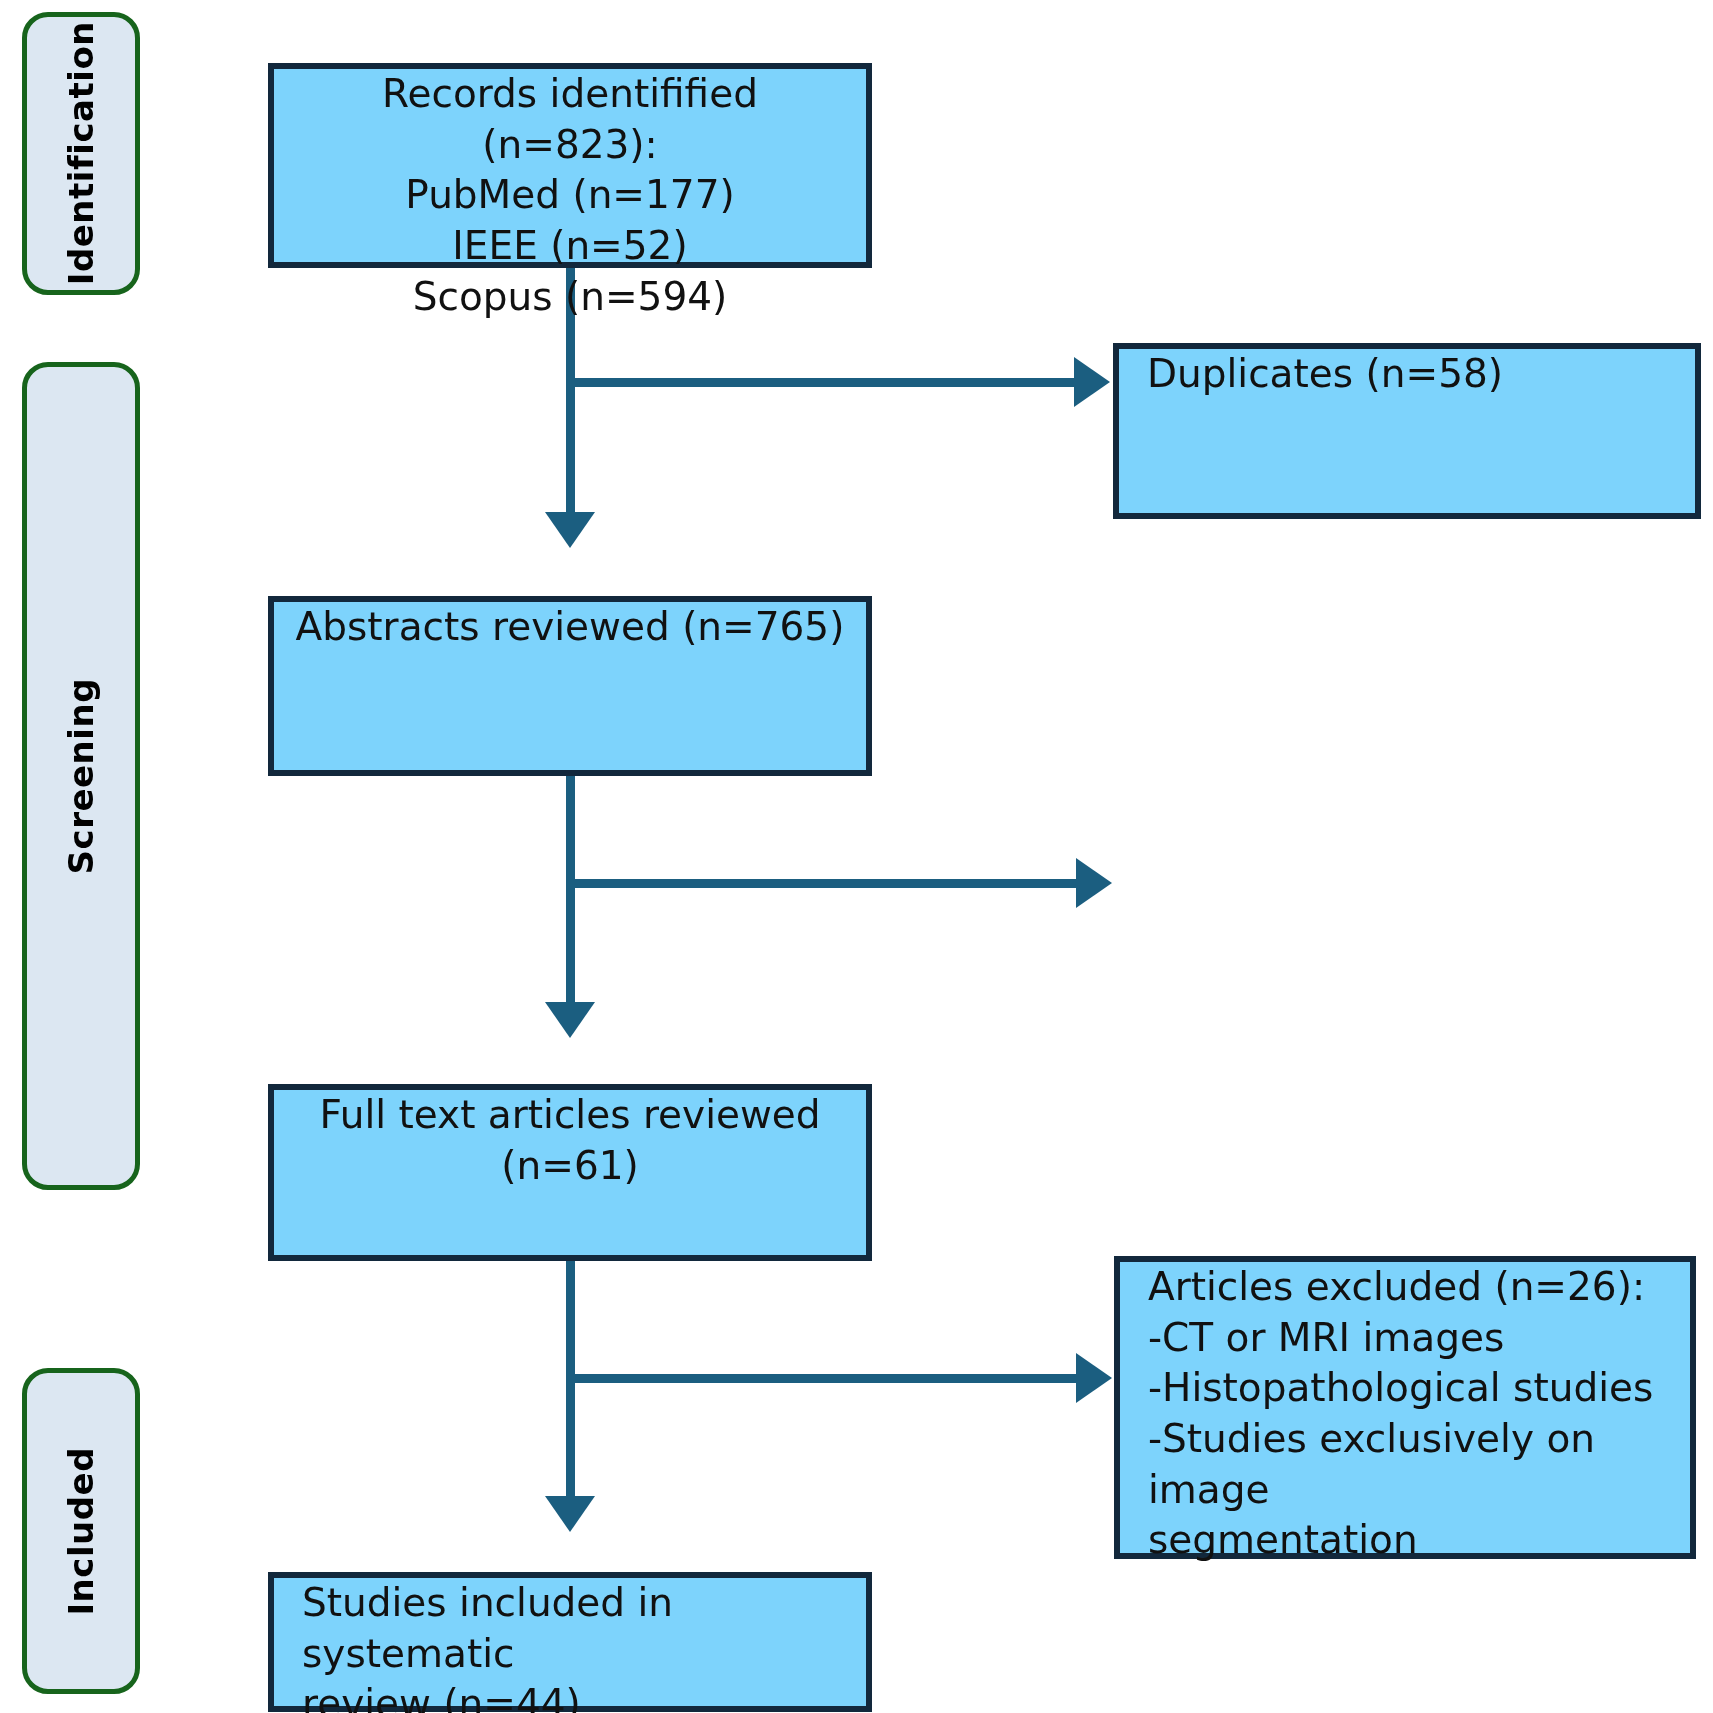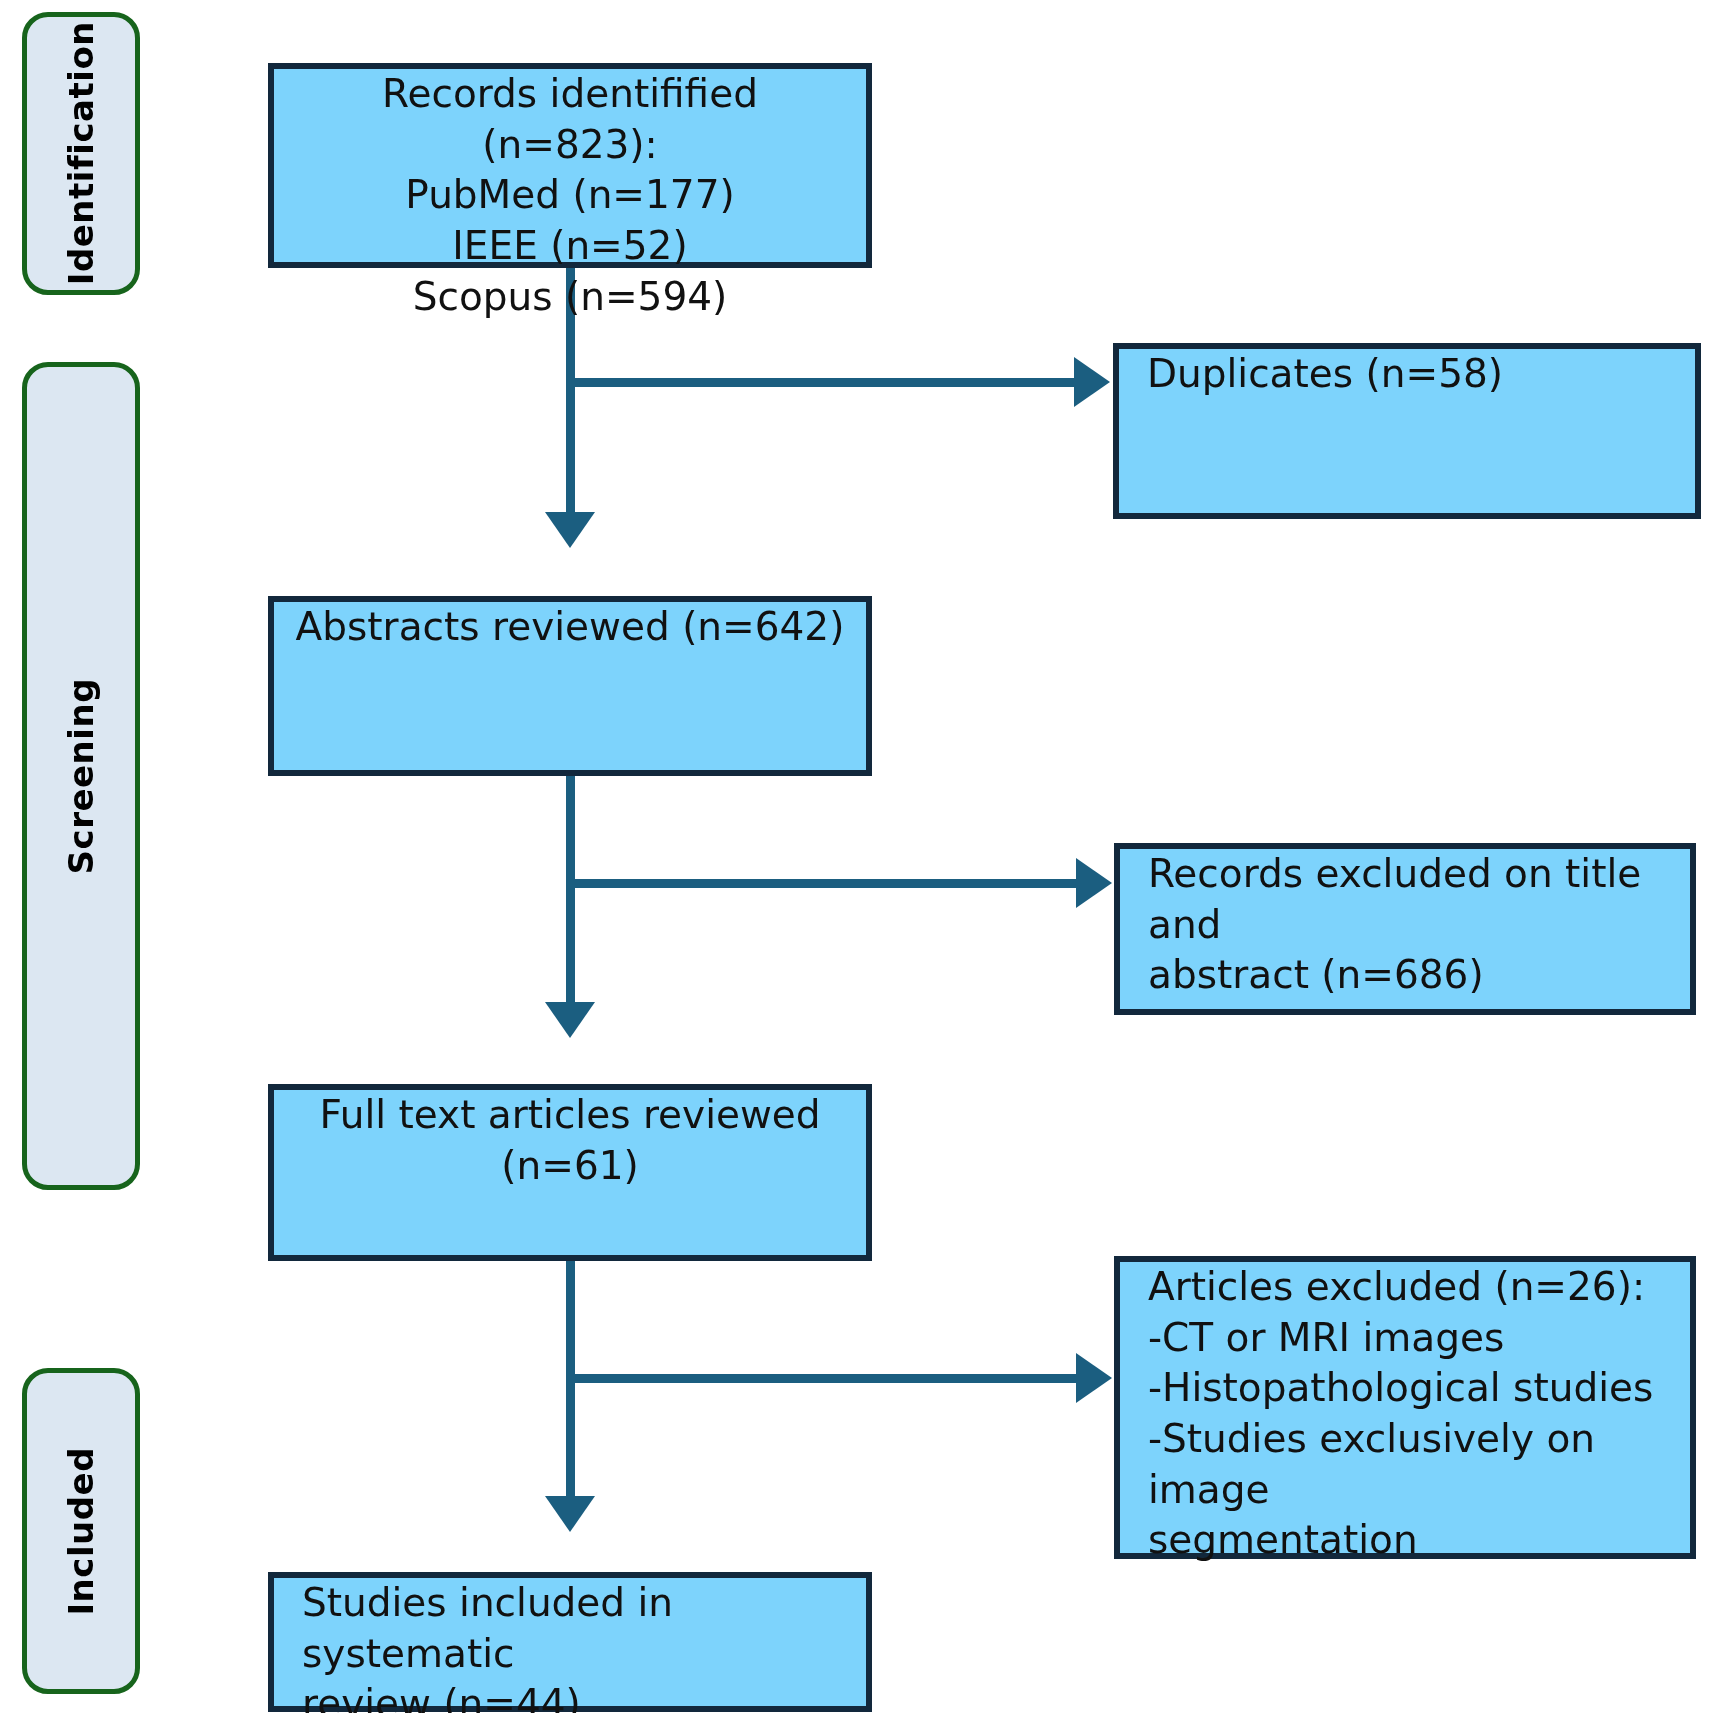--- a/index.html
+++ b/index.html
@@ -131,41 +131,37 @@
   <div class="arrow-right" style="left:1076px; top:1353px;"></div>
 
   <div class="box center" style="left:268px; top:15px; width:604px; height:205px;">
     <div class="box-text">Records identifified (n=823):
 PubMed (n=177)
 IEEE (n=52)
 Scopus (n=594)</div>
   </div>
 
   <div class="box center" style="left:268px; top:548px; width:604px; height:180px;">
-    <div class="box-text">Abstracts reviewed (n=642)</div>
+    <div class="box-text">Abstracts reviewed (n=765)</div>
   </div>
 
   <div class="box center" style="left:268px; top:1036px; width:604px; height:177px;">
     <div class="box-text">Full text articles reviewed
 (n=61)</div>
   </div>
 
   <div class="box leftal" style="left:268px; top:1524px; width:604px; height:140px;">
     <div class="box-text">Studies included in systematic
 review (n=44)</div>
   </div>
 
   <div class="box leftal" style="left:1113px; top:295px; width:588px; height:176px;">
     <div class="box-text">Duplicates (n=58)</div>
   </div>
 
-  <div class="box leftal" style="left:1114px; top:795px; width:582px; height:172px;">
-    <div class="box-text">Records excluded on title and
-abstract (n=686)</div>
-  </div>
 
   <div class="box leftal" style="left:1114px; top:1208px; width:582px; height:303px;">
     <div class="box-text">Articles excluded (n=26):
 -CT or MRI images
 -Histopathological studies
 -Studies exclusively on image
 segmentation</div>
   </div>
 
 </div>

